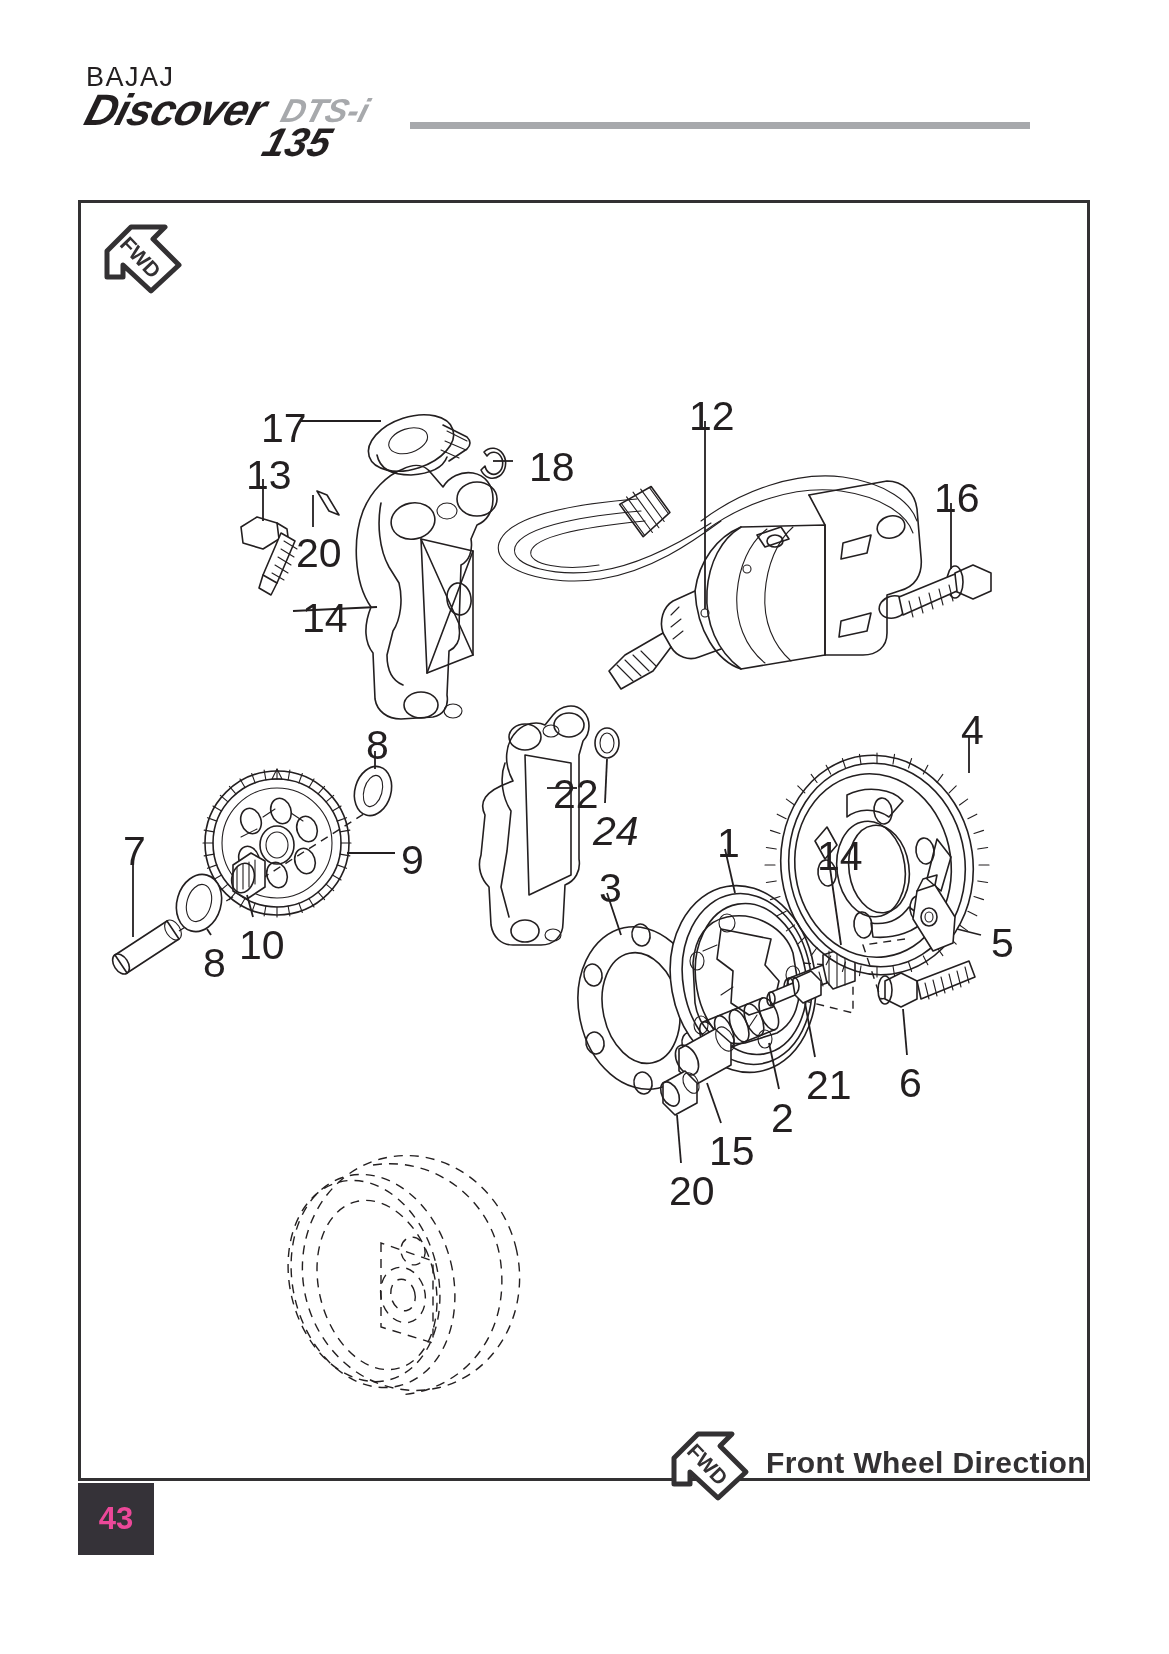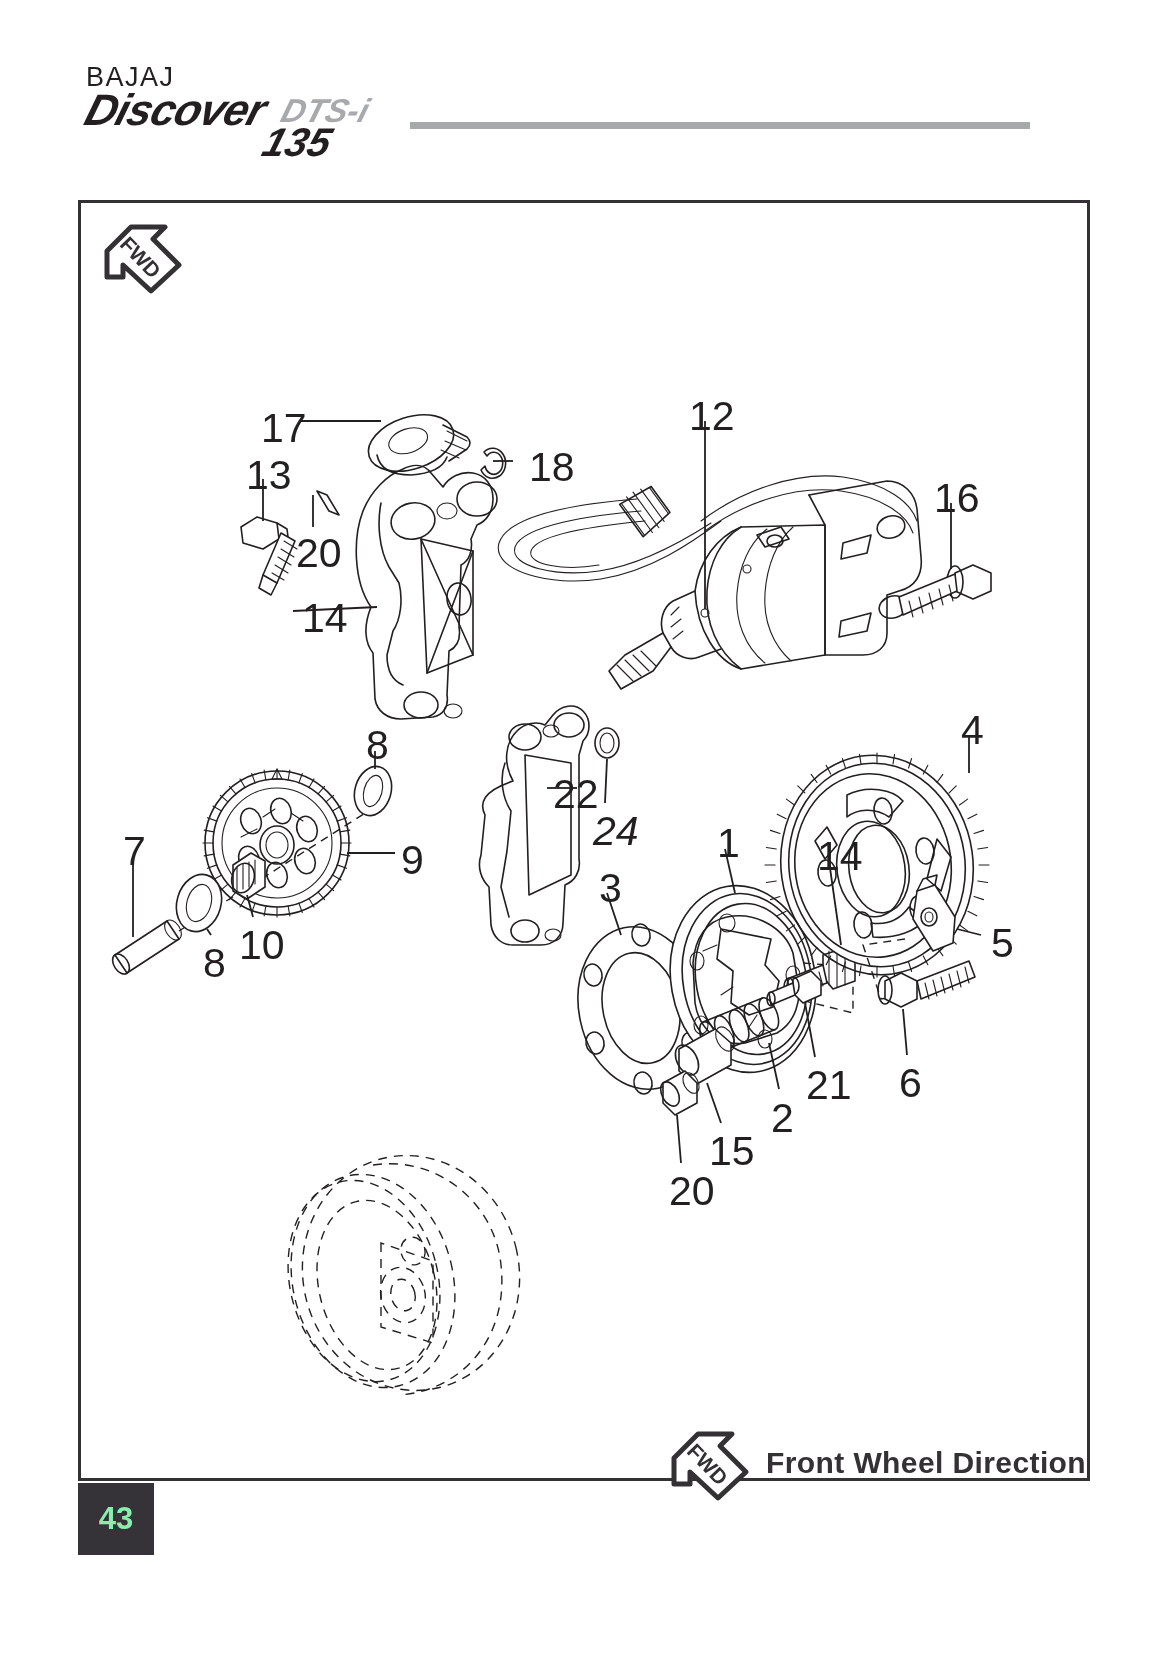--- a/index.html
+++ b/index.html
@@ -89,21 +89,21 @@
     height: 72px;
     background: #353238;
   }
   #page-number-text {
     position: absolute;
     left: 0; top: 0;
     width: 76px;
     height: 72px;
     line-height: 72px;
     text-align: center;
-    color: #86efac;
+    color: #ec4899;
     font-size: 31px;
     font-weight: bold;
     font-family: "Liberation Sans", sans-serif;
   }
   #footer-caption {
     position: absolute;
     left: 766px;
     top: 1446px;
     font-size: 30px;
     font-weight: bold;

